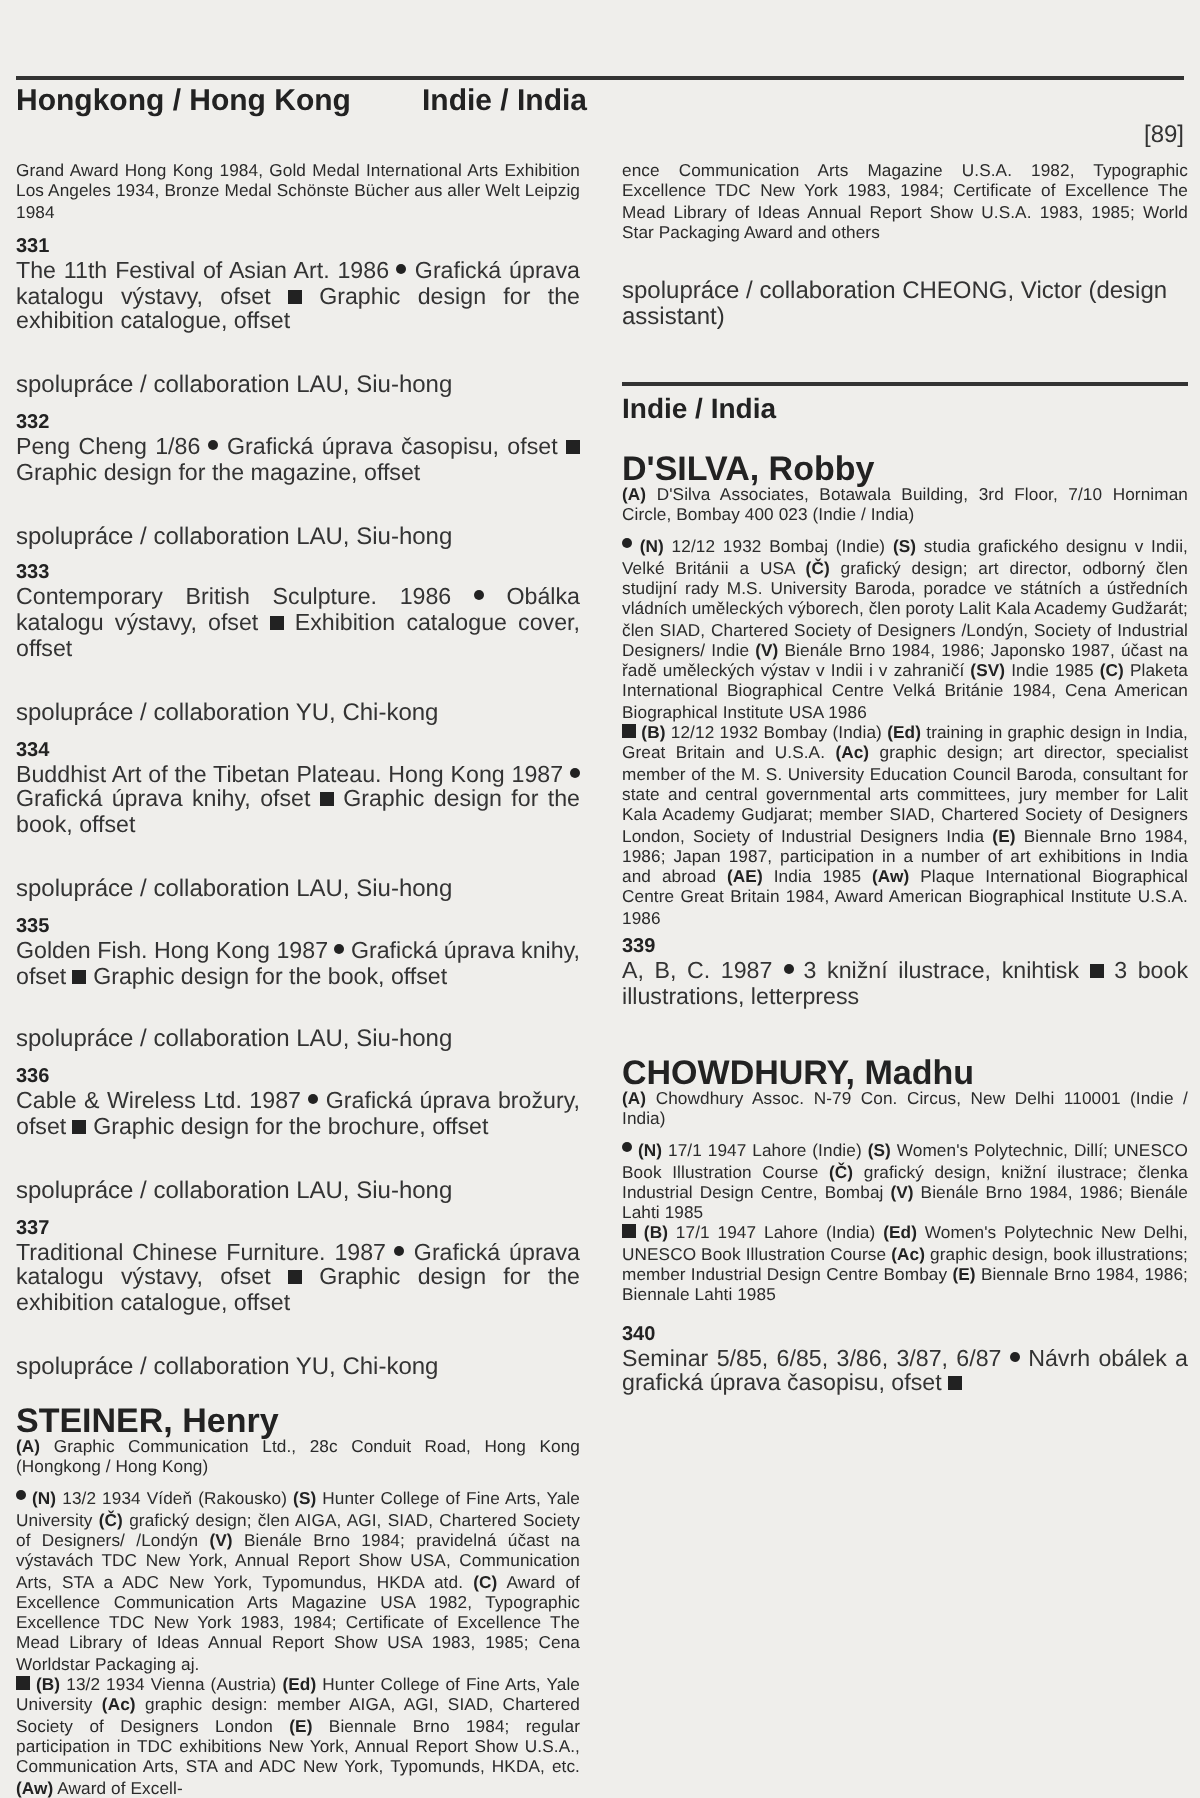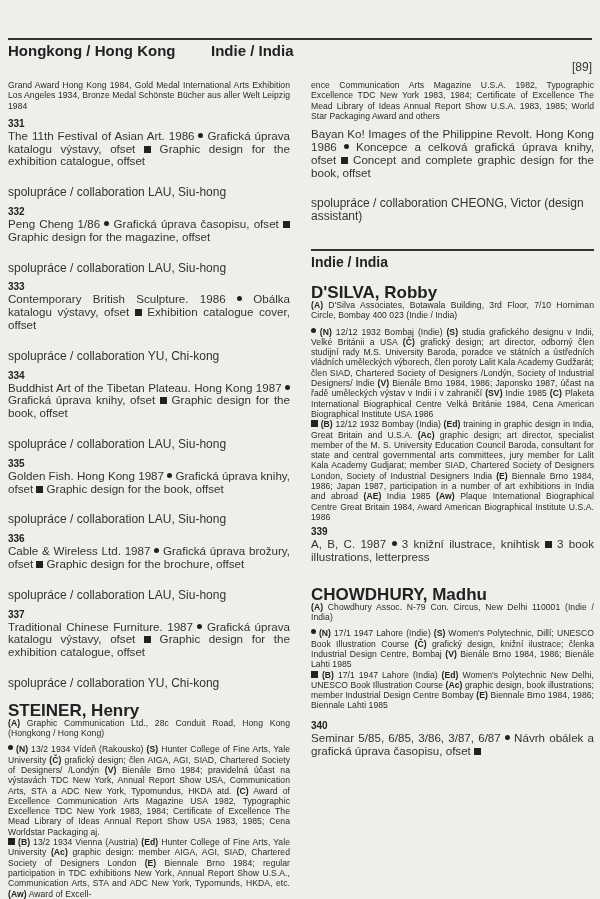--- a/index.html
+++ b/index.html
@@ -91,21 +91,20 @@
     <p class="small"><b class="tag">(A)</b> <span>Graphic Communication Ltd., 28c Conduit Road, Hong Kong (Hongkong / Hong Kong)</span></p>
     <p class="small bio" style="margin-top:6px"><span class="dot"></span>  <b class="tag">(N)</b><span> 13/2 1934 Vídeň (Rakousko) </span><b class="tag">(S)</b><span> Hunter College of Fine Arts, Yale University </span><b class="tag">(Č)</b><span> grafický design; člen AIGA, AGI, SIAD, Chartered Society of Designers/ /Londýn </span><b class="tag">(V)</b><span> Bienále Brno 1984; pravidelná účast na výstavách TDC New York, Annual Report Show USA, Communication Arts, STA a ADC New York, Typomundus, HKDA atd. </span><b class="tag">(C)</b><span> Award of Excellence Communication Arts Magazine USA 1982, Typographic Excellence TDC New York 1983, 1984; Certificate of Excellence The Mead Library of Ideas Annual Report Show USA 1983, 1985; Cena Worldstar Packaging aj. </span></p>
     <p class="small bio"><span class="sq"></span>  <b class="tag">(B)</b><span> 13/2 1934 Vienna (Austria) </span><b class="tag">(Ed)</b><span> Hunter College of Fine Arts, Yale University </span><b class="tag">(Ac)</b><span> graphic design: member AIGA, AGI, SIAD, Chartered Society of Designers London </span><b class="tag">(E)</b><span> Biennale Brno 1984; regular participation in TDC exhibitions New York, Annual Report Show U.S.A., Communication Arts, STA and ADC New York, Typomunds, HKDA, etc. </span><b class="tag">(Aw)</b><span> Award of Excell- </span></p>
   </div>
 </div>
 
 <div class="col colR">
   <p class="small">ence Communication Arts Magazine U.S.A. 1982, Typographic Excellence TDC New York 1983, 1984; Certificate of Excellence The Mead Library of Ideas Annual Report Show U.S.A. 1983, 1985; World Star Packaging Award and others</p>
 
   <div class="entry">
-      <p class="big"><span>Bayan Ko! Images of the Philippine Revolt. Hong Kong 1986 </span><span class="dot"></span><span> Koncepce a celková grafická úprava knihy, ofset </span><span class="sq"></span><span> Concept and complete graphic design for the book, offset</span></p>
       <p class="collab">spolupráce / collaboration  CHEONG, Victor (design assistant)</p>
     </div>
 
   <div class="sec-title" style="margin-top:26px">Indie / India</div>
 
   <div style="margin-top:16px">
     <div class="person-name">D'SILVA, Robby</div>
     <p class="small"><b class="tag">(A)</b> <span>D'Silva Associates, Botawala Building, 3rd Floor, 7/10 Horniman Circle, Bombay 400 023 (Indie / India)</span></p>
     <p class="small bio" style="margin-top:6px"><span class="dot"></span>  <b class="tag">(N)</b><span> 12/12 1932 Bombaj (Indie) </span><b class="tag">(S)</b><span> studia grafického designu v Indii, Velké Británii a USA </span><b class="tag">(Č)</b><span> grafický design; art director, odborný člen studijní rady M.S. University Baroda, poradce ve státních a ústředních vládních uměleckých výborech, člen poroty Lalit Kala Academy Gudžarát; člen SIAD, Chartered Society of Designers /Londýn, Society of Industrial Designers/ Indie </span><b class="tag">(V)</b><span> Bienále Brno 1984, 1986; Japonsko 1987, účast na řadě uměleckých výstav v Indii i v zahraničí </span><b class="tag">(SV)</b><span> Indie 1985 </span><b class="tag">(C)</b><span> Plaketa International Biographical Centre Velká Británie 1984, Cena American Biographical Institute USA 1986 </span></p>
     <p class="small bio"><span class="sq"></span>  <b class="tag">(B)</b><span> 12/12 1932 Bombay (India) </span><b class="tag">(Ed)</b><span> training in graphic design in India, Great Britain and U.S.A. </span><b class="tag">(Ac)</b><span> graphic design; art director, specialist member of the M. S. University Education Council Baroda, consultant for state and central governmental arts committees, jury member for Lalit Kala Academy Gudjarat; member SIAD, Chartered Society of Designers London, Society of Industrial Designers India </span><b class="tag">(E)</b><span> Biennale Brno 1984, 1986; Japan 1987, participation in a number of art exhibitions in India and abroad </span><b class="tag">(AE)</b><span> India 1985 </span><b class="tag">(Aw)</b><span> Plaque International Biographical Centre Great Britain 1984, Award American Biographical Institute U.S.A. 1986 </span></p>

